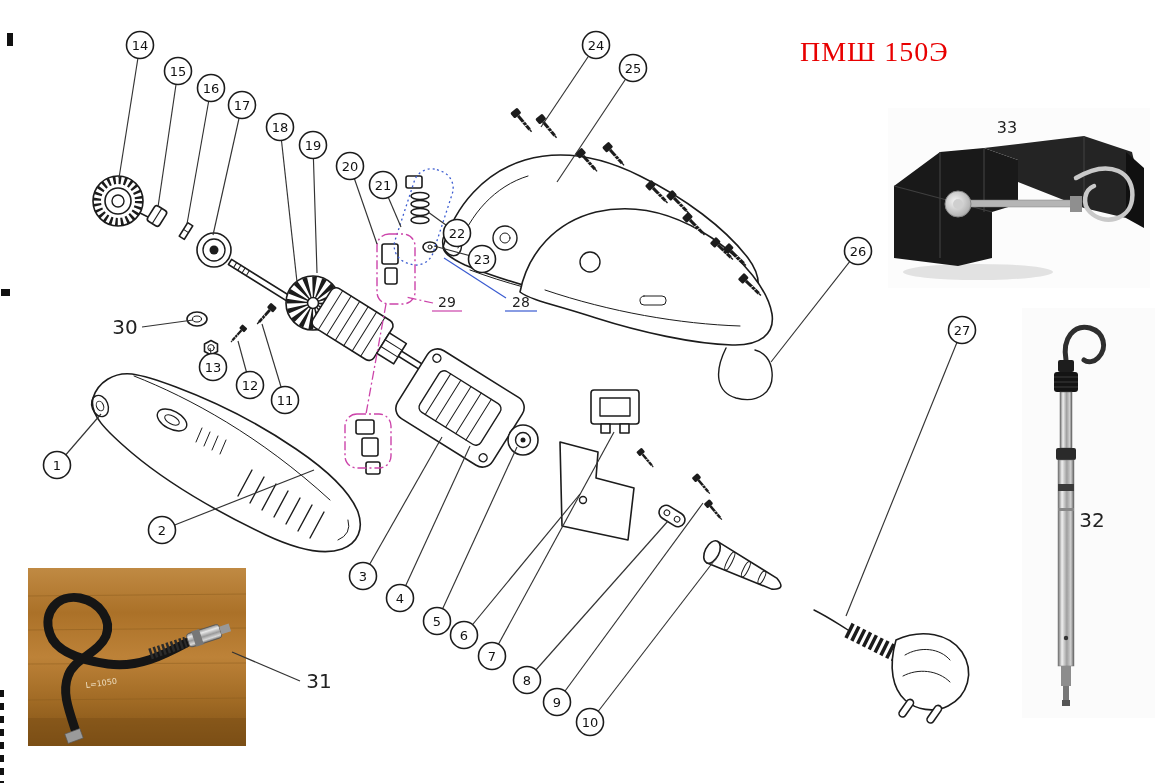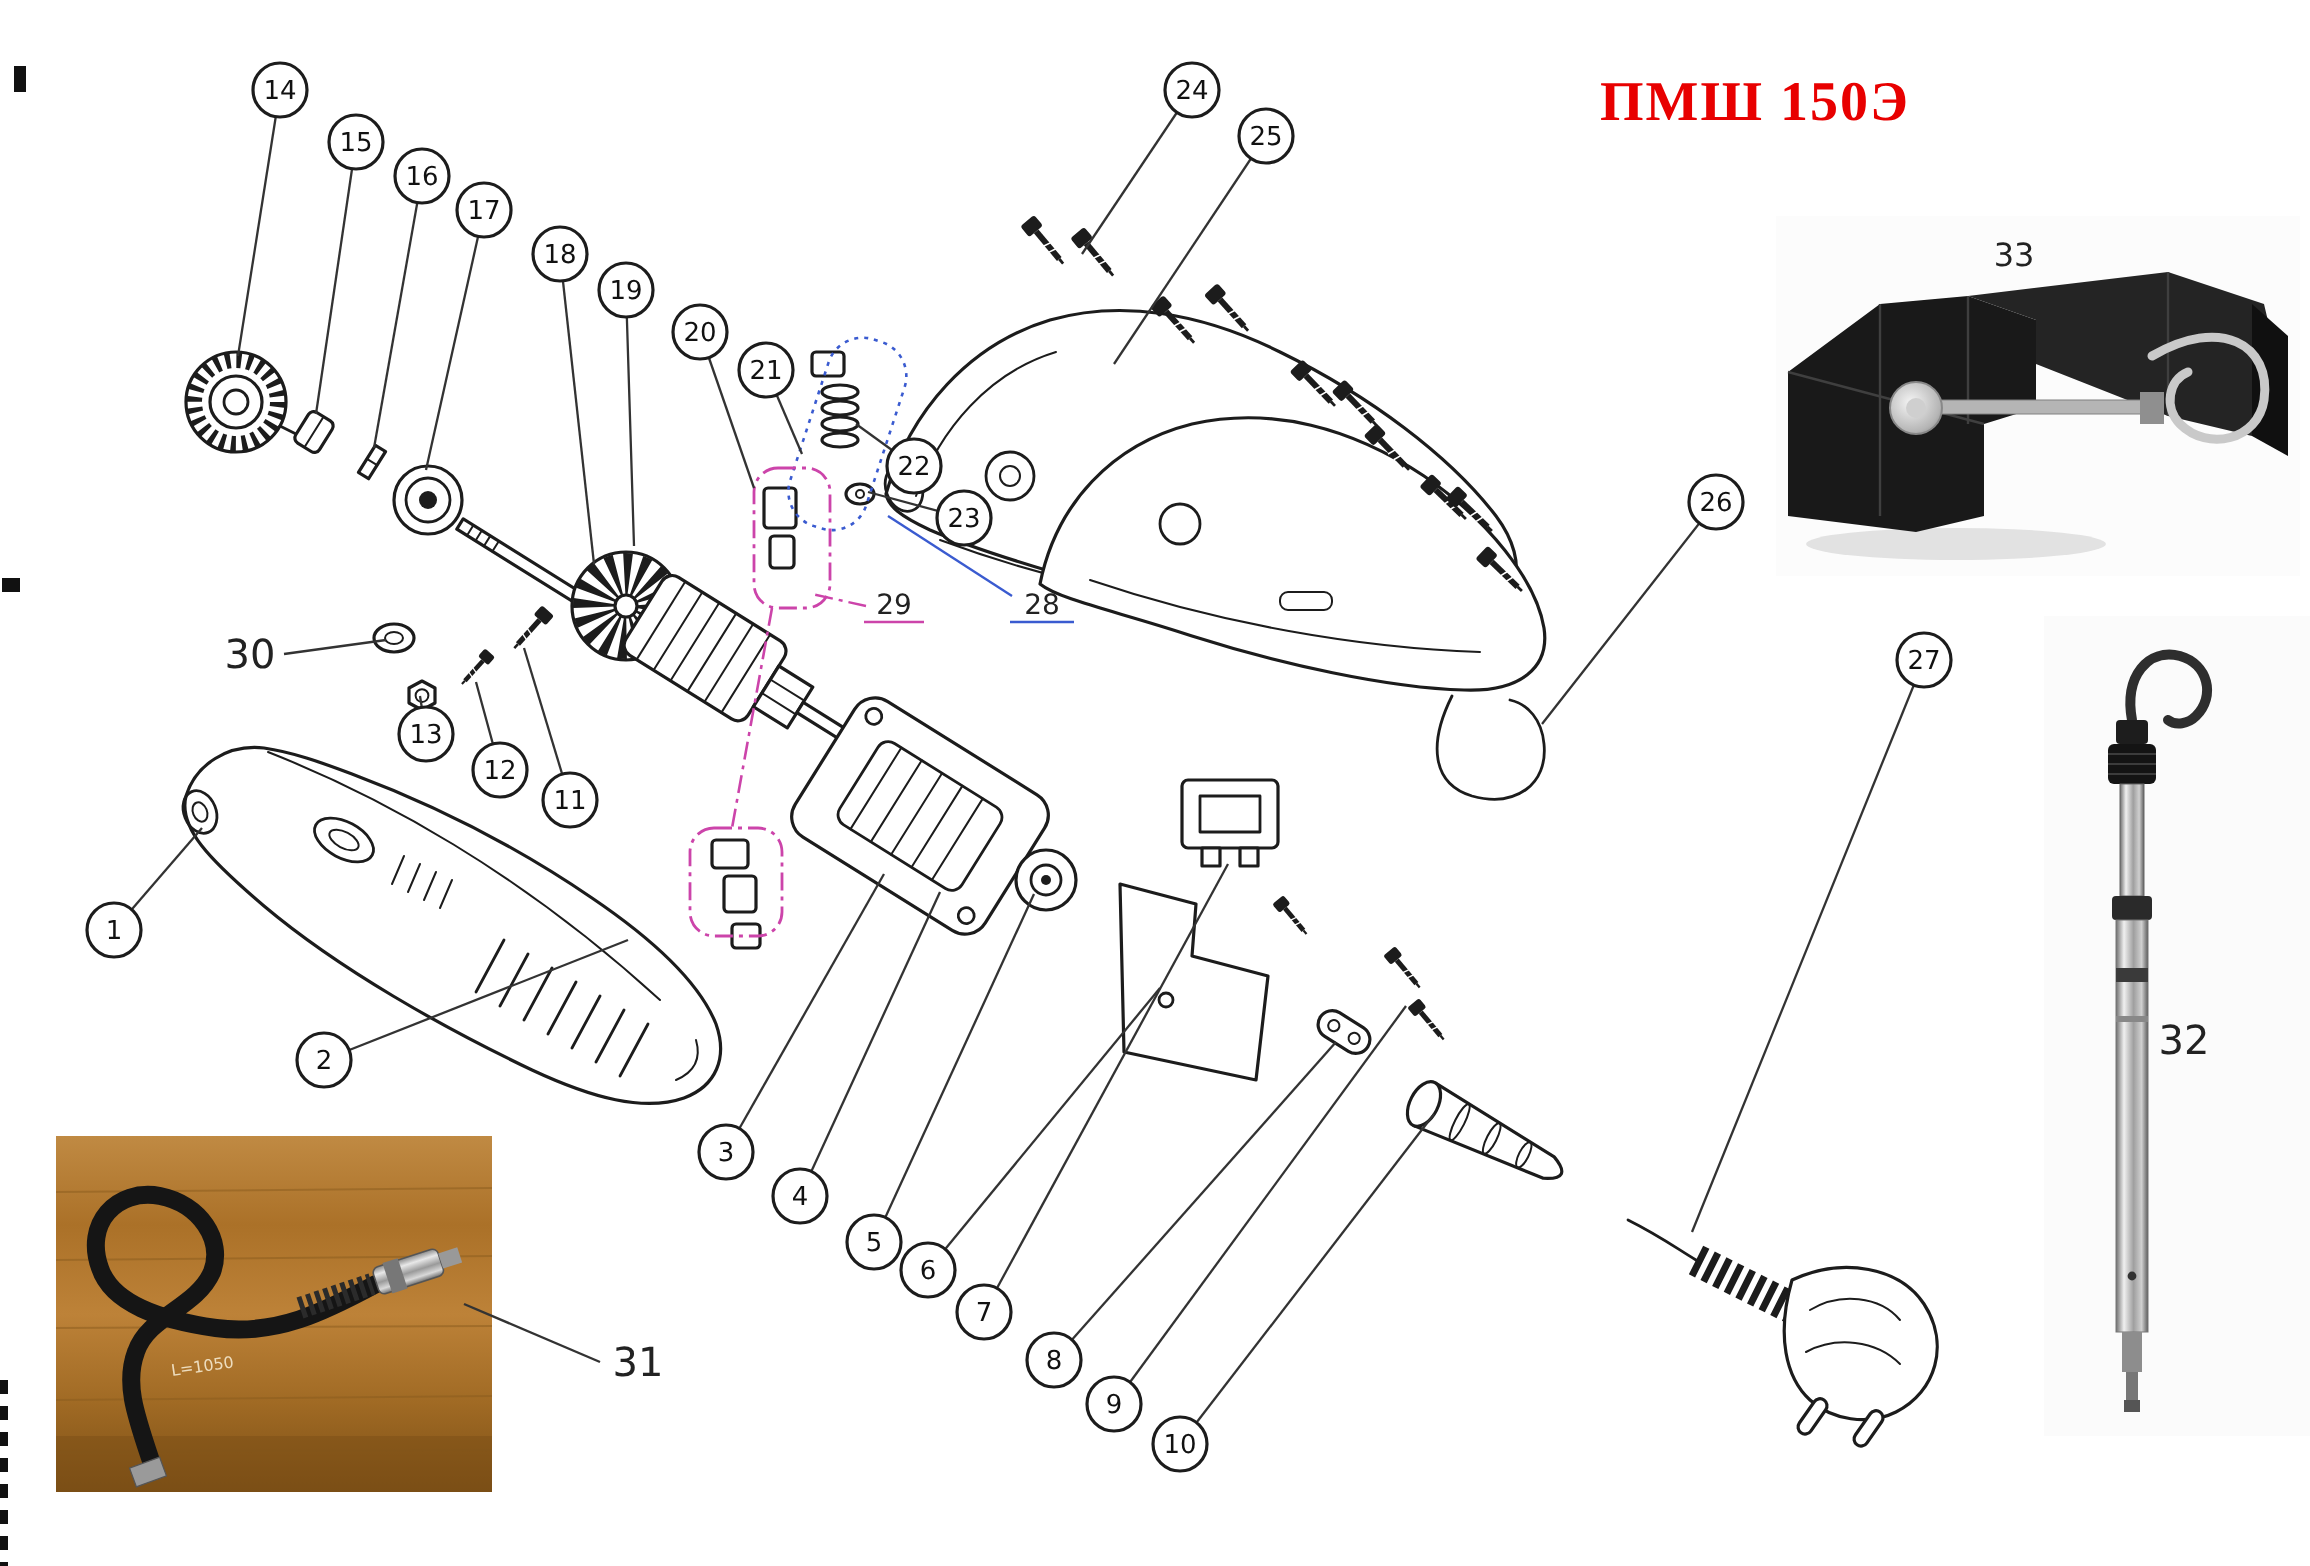--- a/index.html
+++ b/index.html
@@ -8,21 +8,21 @@
   #scene{position:absolute;left:0;top:0;}
   
   .art{stroke:#1c1c1c;fill:none;stroke-width:1.4;stroke-linecap:round;stroke-linejoin:round;}
   .artfill{fill:#ffffff;stroke:#1c1c1c;stroke-width:1.6;stroke-linejoin:round;}
   .thin{stroke-width:1;}
   .leader{stroke:#333333;stroke-width:1.15;fill:none;}
   .callout-circle{fill:#ffffff;stroke:#1c1c1c;stroke-width:1.6;}
   .callout-text{font-family:"DejaVu Sans",sans-serif;font-size:13px;fill:#111111;text-anchor:middle;}
   .plain-label{font-family:"DejaVu Sans",sans-serif;fill:#222222;text-anchor:middle;}
   #title{position:absolute;left:800px;top:36px;font-family:"Liberation Serif",serif;
-         font-weight:bold;font-size:28px;color:#e80000;letter-spacing:1px;white-space:nowrap;}
+         font-weight:normal;font-size:28px;color:#e80000;letter-spacing:1px;white-space:nowrap;}
   .anno-blue{stroke:#3a5bd0;fill:none;}
   .anno-mag{stroke:#cc44aa;fill:none;}
 </style>
 </head>
 <body>
 
 <div id="canvas">
 
   <svg id="scene" width="1155" height="783" viewBox="0 0 1155 783">
     <defs>

